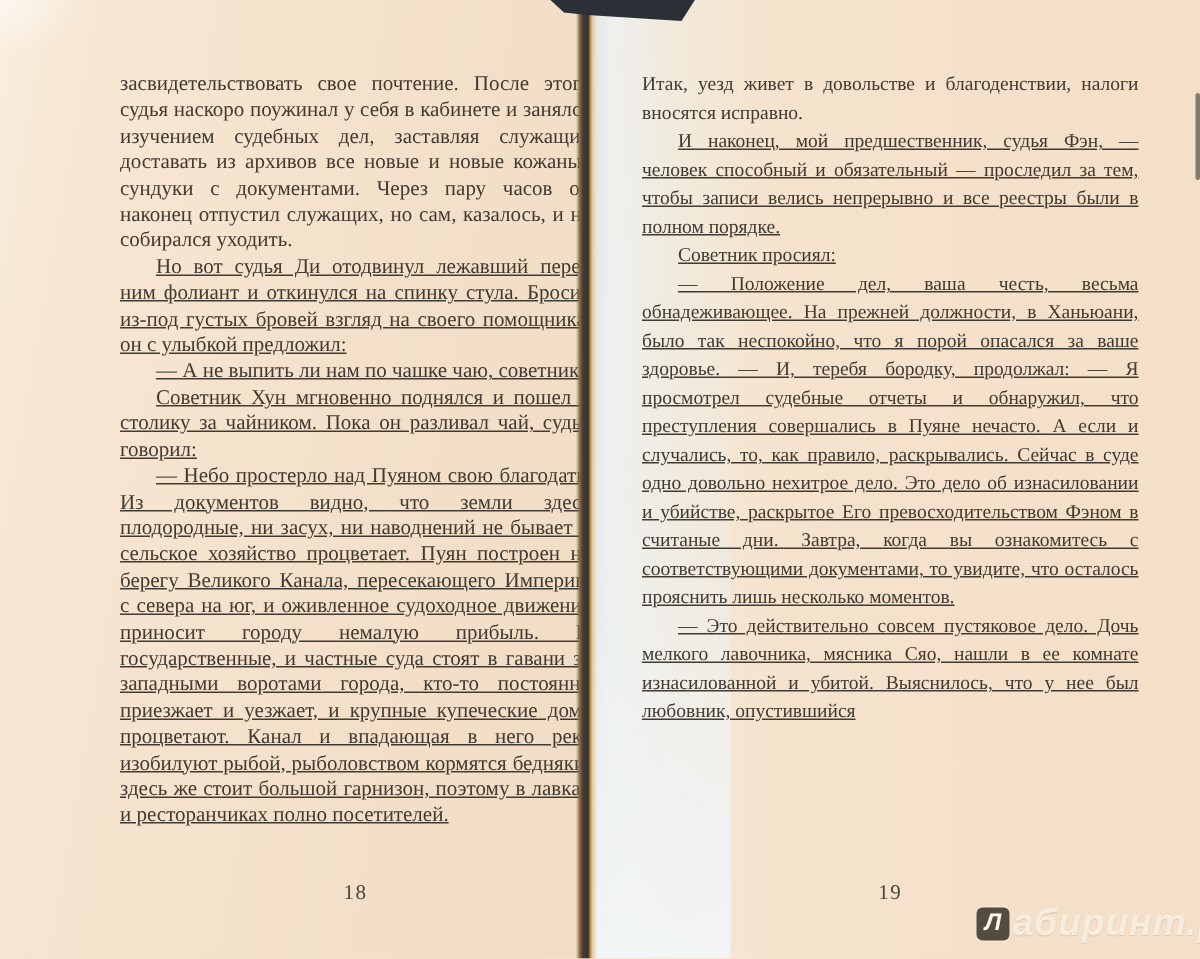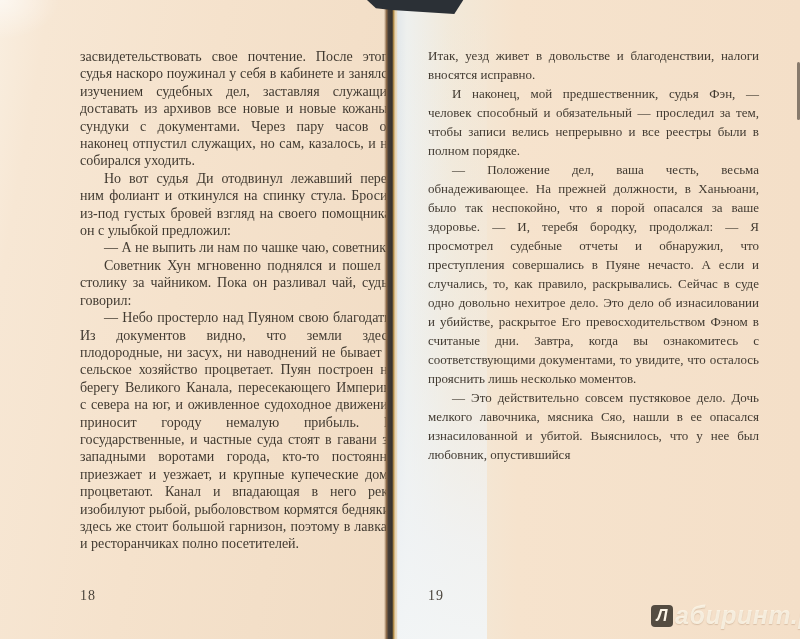--- a/index.html
+++ b/index.html
@@ -58,24 +58,24 @@
   }
 
   
   .text-block {
     position: absolute; color: #413a31;
     text-align: justify;
   }
   .page.left .text-block { left: 80px; top: 48px; width: 314px; font-size: 14px; line-height: 17.4px; }
   .page.right .text-block { left: 31px; top: 46px; width: 331px; font-size: 13px; line-height: 19px; }
   .text-block p { margin: 0; }
-  .text-block p.indent { text-indent: 24px; }
+  .text-block p.indent { text-indent: 24px; text-decoration: underline; }
 
   .page-number {
-    position: absolute; top: 588px; width: 314px; text-align: left;
+    position: absolute; top: 588px; width: 314px; text-align: center;
     font-size: 14px; letter-spacing: 1px; color: #4a443b;
   }
   .page.left .page-number { left: 80px; }
   .page.right .page-number { left: 31px; width: 331px; }
 
   
   .watermark {
     position: absolute; left: 651px; top: 603px; z-index: 4;
     display: flex; align-items: flex-start; gap: 2px;
     font-family: "Liberation Sans", "DejaVu Sans", sans-serif;
@@ -112,22 +112,23 @@
     </div>
     <div class="page-number">18</div>
   </div>
 
   <div class="gutter"></div>
 
   <div class="page right">
     <div class="text-block">
       <p>Итак, уезд живет в довольстве и благоденствии, налоги вносятся исправно.</p>
       <p class="indent">И наконец, мой предшественник, судья Фэн, — человек способный и обязательный — проследил за тем, чтобы записи велись непрерывно и все реестры были в полном порядке.</p>
+      <p class="indent">Советник просиял:</p>
       <p class="indent">— Положение дел, ваша честь, весьма обнадеживающее. На прежней должности, в Ханьюани, было так неспокойно, что я порой опасался за ваше здоровье. — И, теребя бородку, продолжал: — Я просмотрел судебные отчеты и обнаружил, что преступления совершались в Пуяне нечасто. А если и случались, то, как правило, раскрывались. Сейчас в суде одно довольно нехитрое дело. Это дело об изнасиловании и убийстве, раскрытое Его превосходительством Фэном в считаные дни. Завтра, когда вы ознакомитесь с соответствующими документами, то увидите, что осталось прояснить лишь несколько моментов.</p>
-      <p class="indent">— Это действительно совсем пустяковое дело. Дочь мелкого лавочника, мясника Сяо, нашли в ее опасался изнасилованной и убитой. Выяснилось, что у нее был любовник, опустившийся</p>
+      <p class="indent">— Это действительно совсем пустяковое дело. Дочь мелкого лавочника, мясника Сяо, нашли в ее комнате изнасилованной и убитой. Выяснилось, что у нее был любовник, опустившийся</p>
     </div>
     <div class="page-number">19</div>
   </div>
 
   <div class="watermark">
     <span class="wm-box">Л</span>
     <span class="wm-text">абиринт.ру</span>
   </div>
 
 </div>

